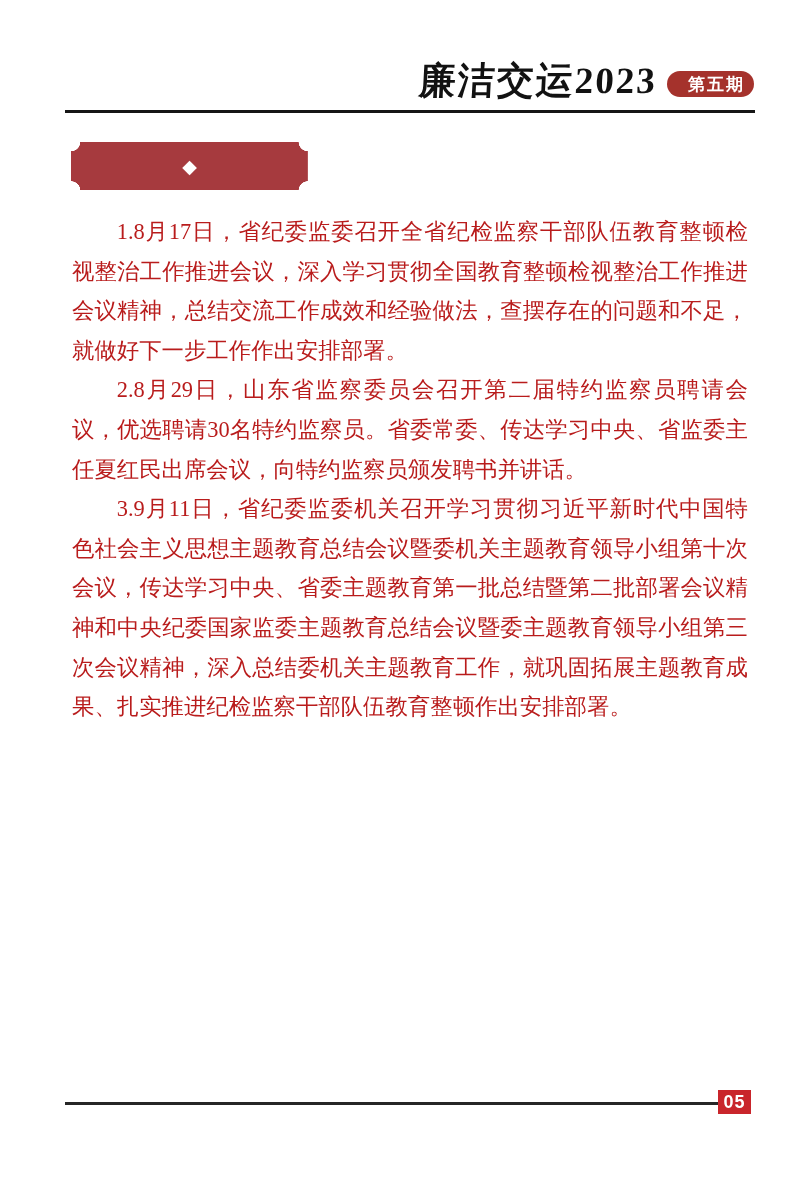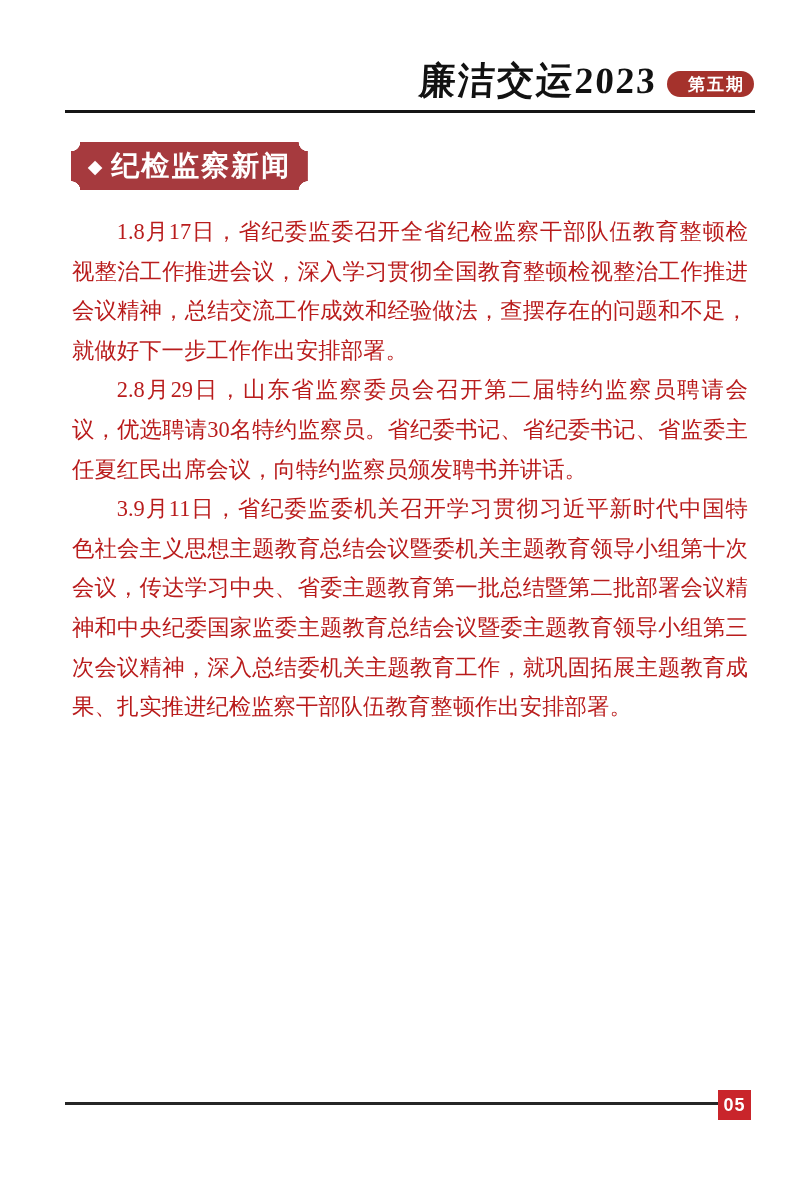--- a/index.html
+++ b/index.html
@@ -105,21 +105,21 @@
     left: 65px;
     width: 657px;
     height: 2.5px;
     background: #262626;
   }
   .page-number-badge {
     position: absolute;
     top: 1090px;
     left: 718px;
     width: 33px;
-    height: 30px;
+    height: 24px;
     background: #c9252b;
     color: #ffffff;
     font-size: 18px;
     font-weight: bold;
     display: flex;
     align-items: center;
     justify-content: center;
     font-family: "Liberation Sans", "DejaVu Sans", sans-serif;
     letter-spacing: 1px;
   }
@@ -128,23 +128,22 @@
 <body>
 
 <div class="header">
   <div class="masthead-title">廉洁交运2023</div>
   <div class="issue-badge">第五期</div>
 </div>
 <div class="header-rule"></div>
 
 <div class="section-banner">
   <span class="diamond-icon">◆</span>
-  <span class="section-title">纪检监察新闻</span>
 </div>
 
 <div class="article">
     <p>1.8月17日，省纪委监委召开全省纪检监察干部队伍教育整顿检视整治工作推进会议，深入学习贯彻全国教育整顿检视整治工作推进会议精神，总结交流工作成效和经验做法，查摆存在的问题和不足，就做好下一步工作作出安排部署。</p>
-    <p>2.8月29日，山东省监察委员会召开第二届特约监察员聘请会议，优选聘请30名特约监察员。省纪委书记、省纪委书记、省监委主任夏红民出席会议，向特约监察员颁发聘书并讲话。</p>
+    <p>2.8月29日，山东省监察委员会召开第二届特约监察员聘请会议，优选聘请30名特约监察员。省委常委、传达学习中央、省监委主任夏红民出席会议，向特约监察员颁发聘书并讲话。</p>
     <p>3.9月11日，省纪委监委机关召开学习贯彻习近平新时代中国特色社会主义思想主题教育总结会议暨委机关主题教育领导小组第十次会议，传达学习中央、省委主题教育第一批总结暨第二批部署会议精神和中央纪委国家监委主题教育总结会议暨委主题教育领导小组第三次会议精神，深入总结委机关主题教育工作，就巩固拓展主题教育成果、扎实推进纪检监察干部队伍教育整顿作出安排部署。</p>
   </div>
 
 <div class="footer-rule"></div>
 <div class="page-number-badge">05</div>
 
 </body></html>

